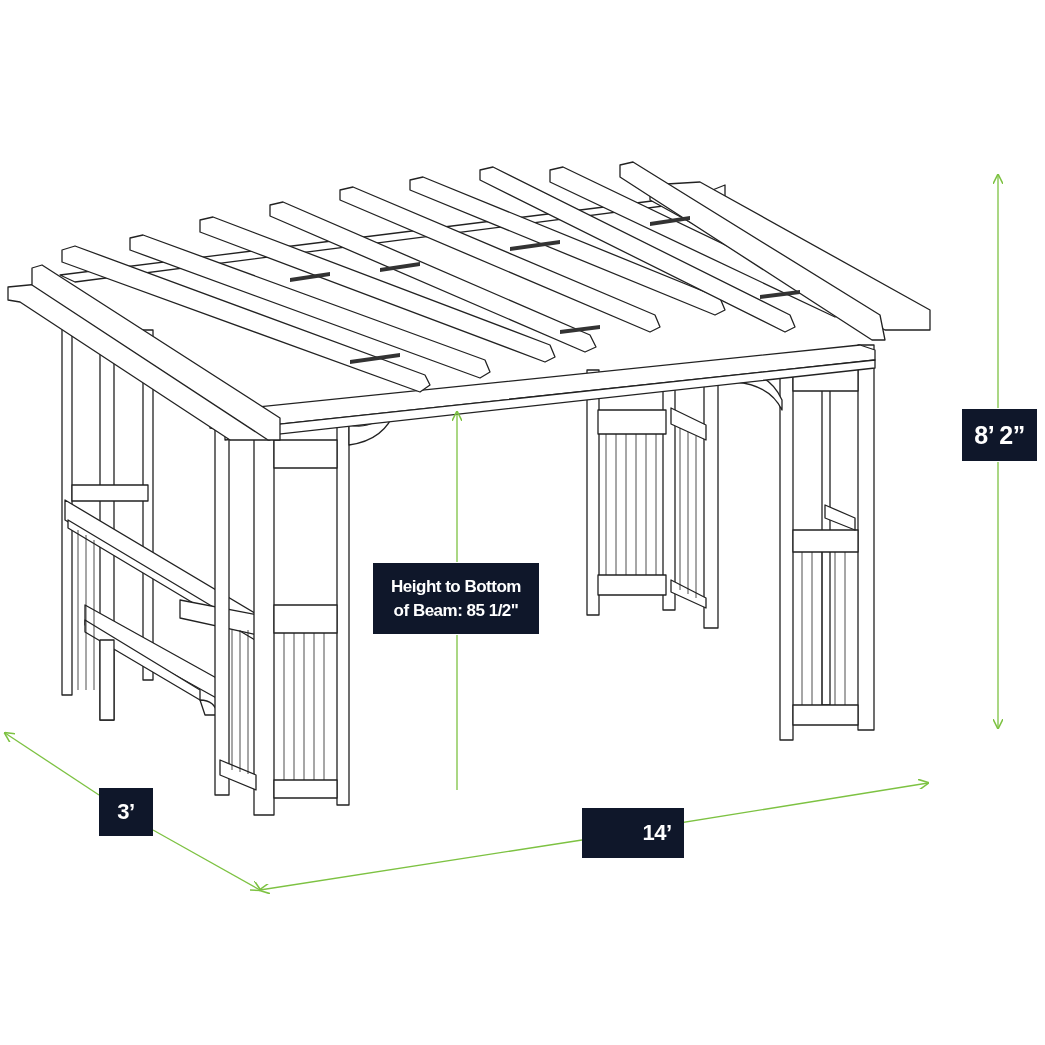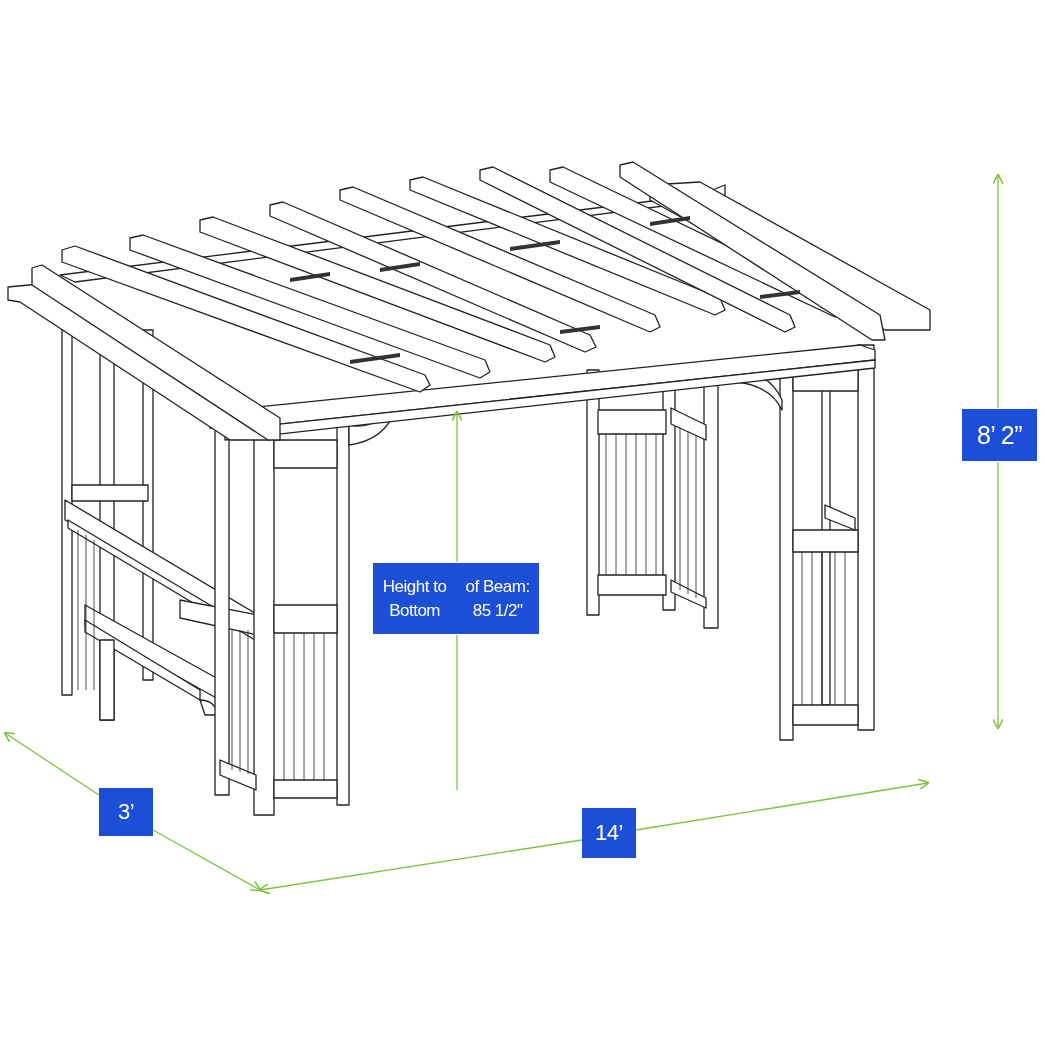--- a/index.html
+++ b/index.html
@@ -1,31 +1,31 @@
 <!DOCTYPE html>
 <html><head>
 <meta charset="utf-8">
 <style>
   html, body { margin: 0; padding: 0; background: #ffffff; }
   .canvas { position: relative; width: 1045px; height: 1045px; background: #ffffff; overflow: hidden; }
   svg.drawing { position: absolute; left: 0; top: 0; }
   .label {
     position: absolute;
-    background: #1d4ed8;
+    background: #0f172a;
     color: #ffffff;
     font-family: "Liberation Sans", sans-serif;
-    font-weight: normal;
+    font-weight: bold;
     display: flex; align-items: center; justify-content: center;
     text-align: center;
     letter-spacing: -0.5px;
   }
-  .label-height { left: 373px; top: 563px; width: 166px; height: 71px; font-size: 17px; line-height: 24px; flex-direction: row; }
+  .label-height { left: 373px; top: 563px; width: 166px; height: 71px; font-size: 17px; line-height: 24px; flex-direction: column; }
   .label-total  { left: 962px; top: 409px; width: 75px; height: 52px; font-size: 25px; }
   .label-depth  { left: 99px;  top: 788px; width: 54px; height: 48px; font-size: 22px; }
-  .label-width  { left: 582px; top: 808px; width: 54px; height: 50px; font-size: 22px; }
+  .label-width  { left: 582px; top: 808px; width: 54px; height: 50px; font-size: 22px; padding-left: 48px; }
 </style>
 </head>
 <body>
 
 <div class="canvas">
   <svg class="drawing" width="1045" height="1045" viewBox="0 0 1045 1045">
     <defs>
       <marker id="arr" viewBox="0 0 10 10" refX="9" refY="5" markerWidth="8" markerHeight="8" orient="auto-start-reverse">
         <path d="M0,0 L10,5 L0,10" fill="none" stroke="#7dc242" stroke-width="1.5"></path>
       </marker>

